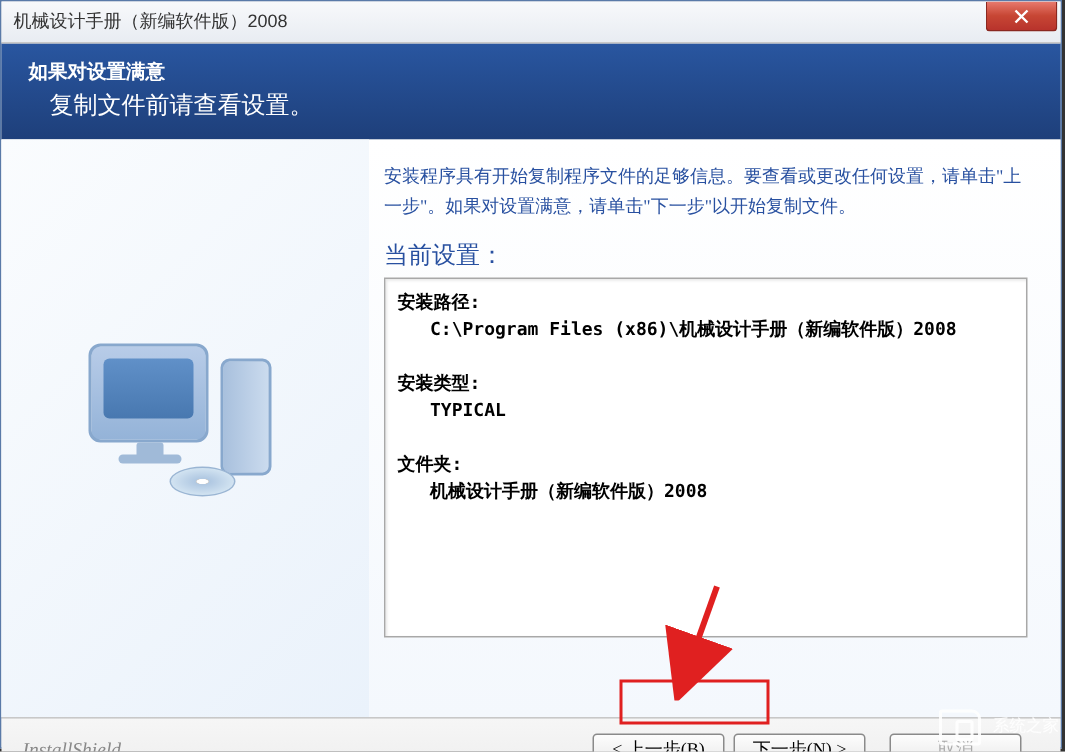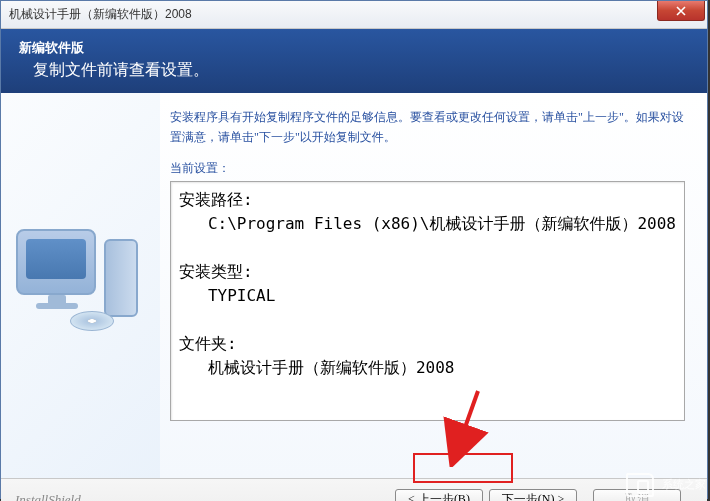--- a/index.html
+++ b/index.html
@@ -125,38 +125,39 @@
   padding: 14px 22px 14px 10px;
 }
 .intro {
   font-size: 12px;
   color: #2850a0;
   line-height: 1.7;
   margin-bottom: 12px;
   font-family: SimSun, serif;
 }
 .section-label {
-  font-size: 12px;
+  font-size: 16px;
   color: #2850a0;
   margin-bottom: 4px;
   font-family: SimSun, serif;
 }
 .settings-box {
   width: 100%;
   height: 240px;
   background: #fff;
   border: 1px solid #a8a8a8;
   box-shadow: inset 1px 1px 2px rgba(0,0,0,0.1);
   padding: 6px 8px;
   font-family: SimSun, "MS Gothic", monospace;
-  font-size: 16px;
+  font-size: 12px;
   color: #000;
   overflow-y: auto;
   white-space: pre;
   line-height: 1.5;
+  font-weight: bold;
 }
 
 .footer {
   height: 42px;
   border-top: 1px solid #c8c8c8;
   background: linear-gradient(to bottom, #f6f6f6, #ededed);
   display: flex;
   align-items: center;
   padding: 0 14px;
   position: relative;
@@ -241,21 +242,21 @@
   <div class="titlebar">
     <span class="titlebar-text">机械设计手册（新编软件版）2008</span>
     <div class="close-btn">
       <svg viewBox="0 0 10 10">
           <path d="M1 1 L9 9 M9 1 L1 9" stroke="#fff" stroke-width="1.6"></path>
         </svg>
     </div>
   </div>
 
   <div class="header">
-    <div class="header-title">新编软件版</div>
+    <div class="header-title">如果对设置满意</div>
     <div class="header-sub">复制文件前请查看设置。</div>
   </div>
 
   <div class="body">
     <div class="sidebar">
       <div class="computer-art">
         <div class="tower"></div>
         <div class="monitor"></div>
         <div class="monstand"></div>
         <div class="monbase"></div>

